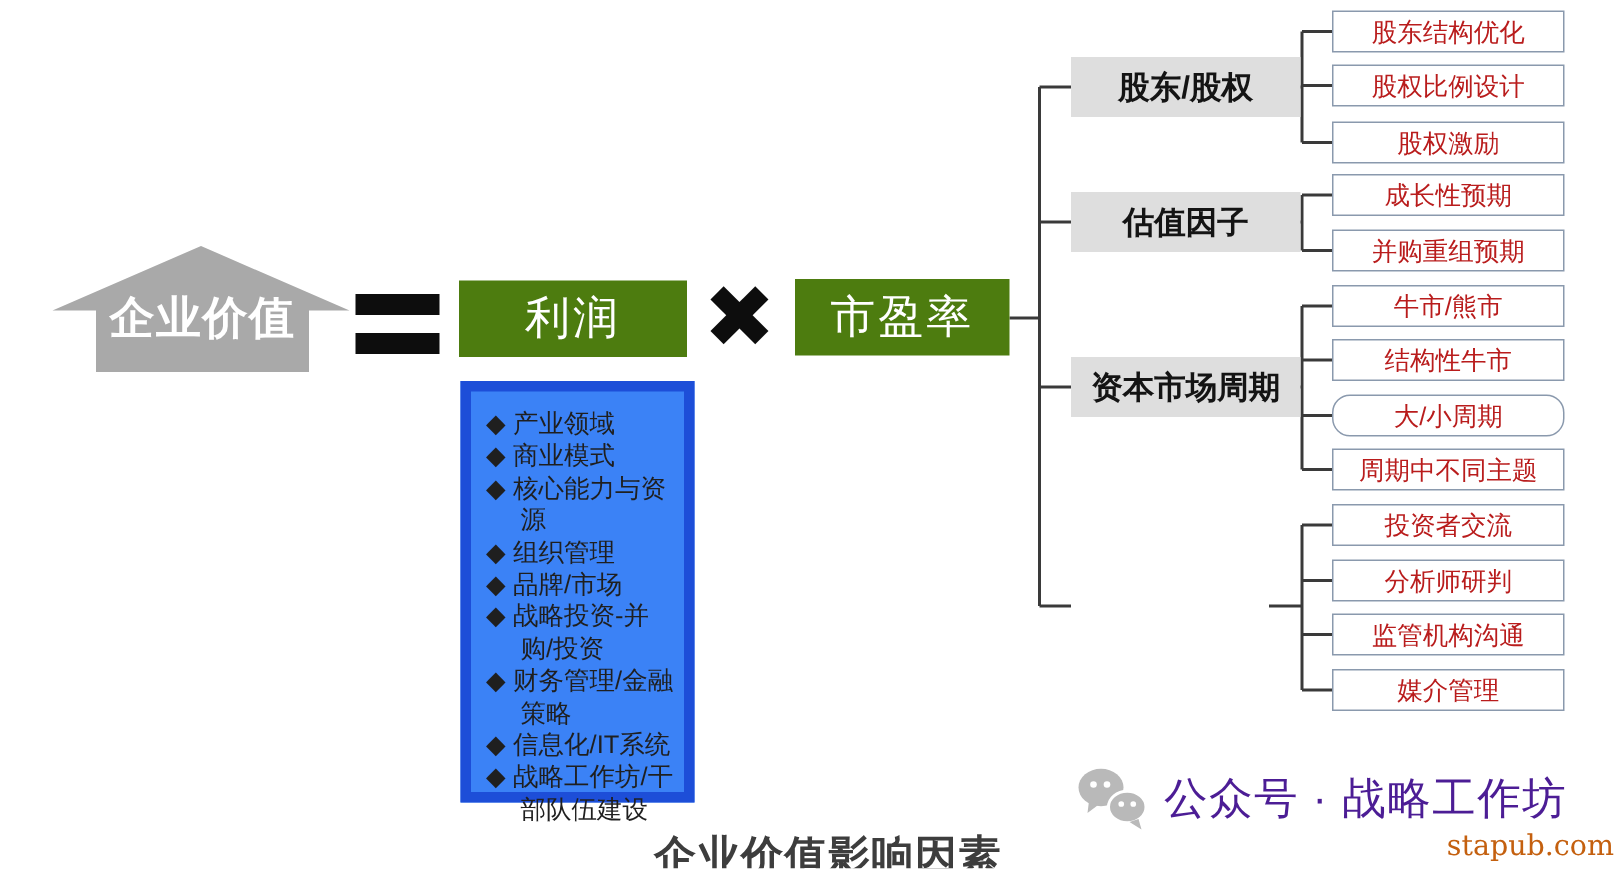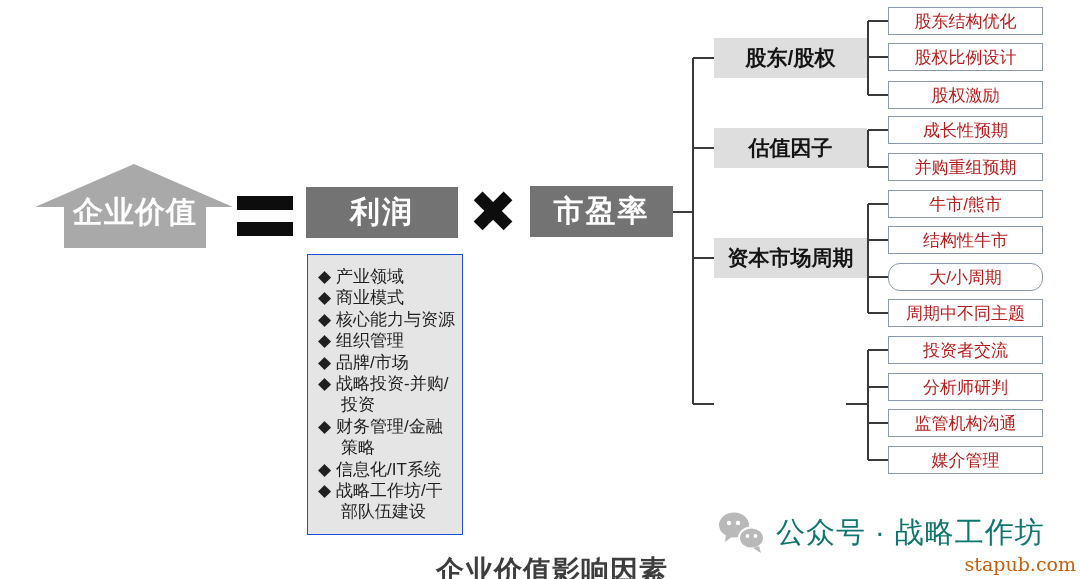--- a/index.html
+++ b/index.html
@@ -3,36 +3,36 @@
 <meta charset="utf-8">
 <style>
   html,body{margin:0;padding:0;background:#ffffff;}
   .stage{
     position:relative;width:1080px;height:579px;background:#ffffff;
     overflow:hidden;
     font-family:"Liberation Sans","DejaVu Sans",sans-serif;
   }
   svg.overlay{position:absolute;left:0;top:0;width:1080px;height:579px;}
   .gray-box{
-    position:absolute;background:#737373;color:#ffffff;font-weight:bold;
+    position:absolute;background:#4d7c0f;color:#ffffff;font-weight:normal;
     display:flex;align-items:center;justify-content:center;font-size:30px;
     letter-spacing:2px;
   }
   .house-label{
     position:absolute;color:#ffffff;font-weight:bold;font-size:30px;
     display:flex;align-items:center;justify-content:center;letter-spacing:1px;
   }
   .eq-bar{position:absolute;background:#0d0d0d;width:56px;height:14px;}
   .times{
     position:absolute;color:#0d0d0d;font-size:58px;font-weight:bold;
     display:flex;align-items:center;justify-content:center;line-height:1;
   }
   .list-box{
     position:absolute;left:307px;top:254px;width:156px;height:281px;
-    background:#e5e5e5;border:1px solid #1d4ed8;box-sizing:border-box;
+    background:#3b82f6;border:7px solid #1d4ed8;box-sizing:border-box;
     padding:11px 4px 8px 10px;color:#1f1f1f;font-size:17px;line-height:21.4px;
   }
   .list-item{padding-left:23px;text-indent:-23px;}
   .list-item .bullet{margin-right:5px;}
   .cat-box{
     position:absolute;left:714px;width:153px;height:40px;background:#dedede;
     color:#141414;font-weight:bold;font-size:21px;
     display:flex;align-items:center;justify-content:center;white-space:nowrap;
   }
   .leaf-box{
@@ -40,21 +40,21 @@
     border:1.5px solid #8a99ad;box-sizing:border-box;color:#b91c1c;
     font-size:17px;display:flex;align-items:center;justify-content:center;
     white-space:nowrap;
   }
   .caption{
     position:absolute;left:382px;top:552px;width:340px;text-align:center;
     color:#3d3d3d;font-weight:bold;font-size:28px;letter-spacing:1px;
   }
   .watermark{
     position:absolute;left:718px;top:512px;display:flex;align-items:center;
-    color:#0f766e;font-size:29px;letter-spacing:1px;white-space:nowrap;
+    color:#4c1d95;font-size:29px;letter-spacing:1px;white-space:nowrap;
   }
   .watermark .wm-text{margin-left:10px;}
   .site-link{
     position:absolute;right:4px;top:553px;color:#c4600f;font-size:19px;
     font-family:"DejaVu Serif","Liberation Serif",serif;
   }
 </style>
 </head>
 <body>
 

